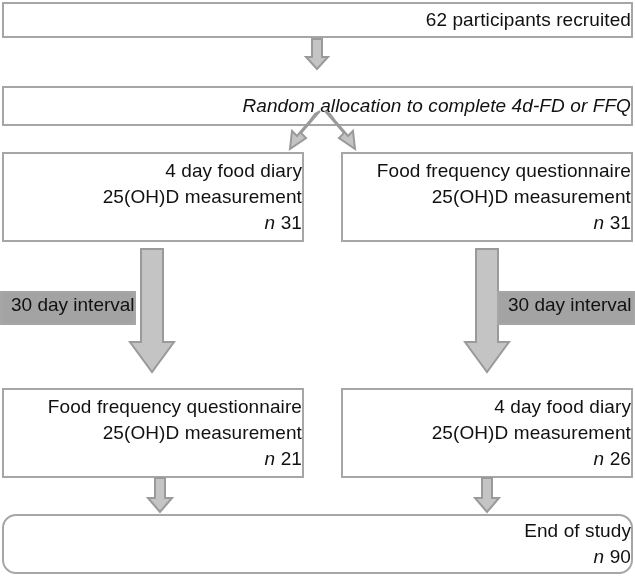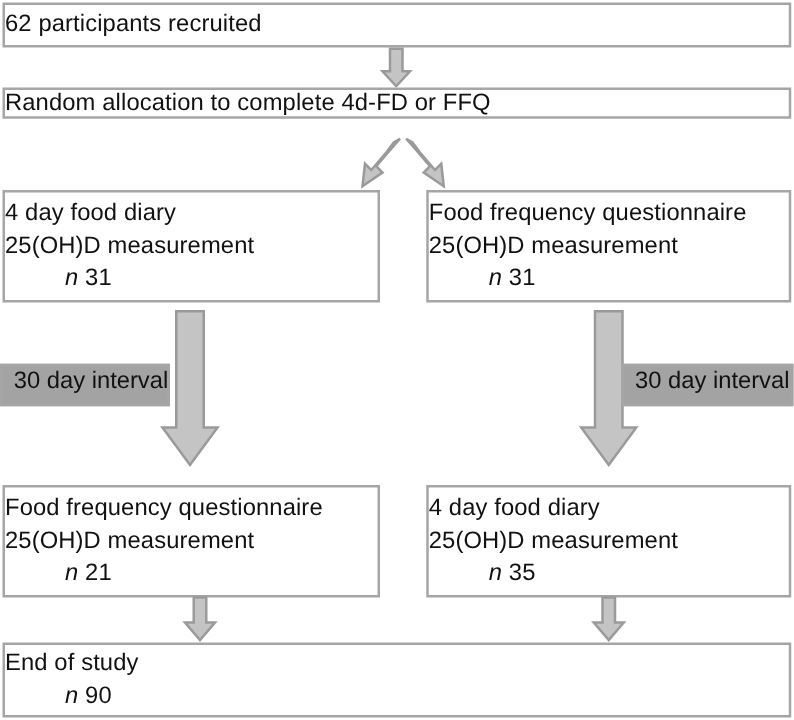--- a/index.html
+++ b/index.html
@@ -19,21 +19,21 @@
     background: #ffffff;
     overflow: hidden;
   }
   .node {
     position: absolute;
     box-sizing: border-box;
     border: 2px solid #a6a6a6;
     background: #ffffff;
     display: flex;
     flex-direction: column;
-    align-items: flex-start;
+    align-items: flex-end;
     justify-content: center;
     text-align: center;
     font-size: 19px;
     line-height: 26px;
     color: #111111;
     letter-spacing: 0.1px;
   }
   .node .line {
     display: block;
     white-space: nowrap;
@@ -68,36 +68,36 @@
     fill: #c4c4c4;
     stroke: #9a9a9a;
     stroke-width: 2;
     stroke-linejoin: miter;
   }
 
   
   #node-recruited  { left: 2px;   top: 2px;   width: 631px; height: 36px; }
 
   
-  #node-allocation { left: 2px;   top: 70px;  width: 631px; height: 25px; }
+  #node-allocation { left: 2px;   top: 86px;  width: 631px; height: 40px; font-style: italic; }
 
   
   #node-diary-1    { left: 2px;   top: 152px; width: 302px; height: 90px; }
   #node-ffq-1      { left: 341px; top: 152px; width: 292px; height: 90px; }
 
   
   #interval-left   { left: 0px;   top: 291px; width: 136px; height: 34px; }
   #interval-right  { left: 497px; top: 291px; width: 138px; height: 34px; }
 
   
   #node-ffq-2      { left: 2px;   top: 388px; width: 302px; height: 90px; }
   #node-diary-2    { left: 341px; top: 388px; width: 292px; height: 90px; }
 
   
-  #node-end        { left: 2px;   top: 514px; width: 631px; height: 60px; }
+  #node-end        { left: 2px;   top: 514px; width: 631px; height: 60px; border-radius: 14px; }
 
   
   #arrow-top          { left: 301px; top: 38px;  width: 32px;  height: 32px; }
   #arrow-split-left   { left: 280px; top: 108px; width: 42px;  height: 44px; }
   #arrow-split-right  { left: 323px; top: 108px; width: 42px;  height: 44px; }
   #arrow-left-long    { left: 128px; top: 248px; width: 48px;  height: 126px; }
   #arrow-right-long   { left: 463px; top: 248px; width: 48px;  height: 126px; }
   #arrow-left-small   { left: 144px; top: 477px; width: 32px;  height: 36px; }
   #arrow-right-small  { left: 471px; top: 477px; width: 32px;  height: 36px; }
 </style>
@@ -153,21 +153,21 @@
 
   <div class="node" id="node-ffq-2">
     <span class="line">Food frequency questionnaire</span>
     <span class="line">25(OH)D measurement</span>
     <span class="n-line"><i class="n-italic">n</i>&nbsp;<span>21</span></span>
   </div>
 
   <div class="node" id="node-diary-2">
     <span class="line">4 day food diary</span>
     <span class="line">25(OH)D measurement</span>
-    <span class="n-line"><i class="n-italic">n</i>&nbsp;<span>35</span></span>
+    <span class="n-line"><i class="n-italic">n</i>&nbsp;<span>26</span></span>
   </div>
 
   <svg class="arrow-svg" id="arrow-left-small" viewBox="0 0 32 36">
     <polygon class="arrow-shape" points="11,1 21,1 21,21 28,21 16,35 4,21 11,21"></polygon>
   </svg>
   <svg class="arrow-svg" id="arrow-right-small" viewBox="0 0 32 36">
     <polygon class="arrow-shape" points="11,1 21,1 21,21 28,21 16,35 4,21 11,21"></polygon>
   </svg>
 
   <div class="node" id="node-end">

